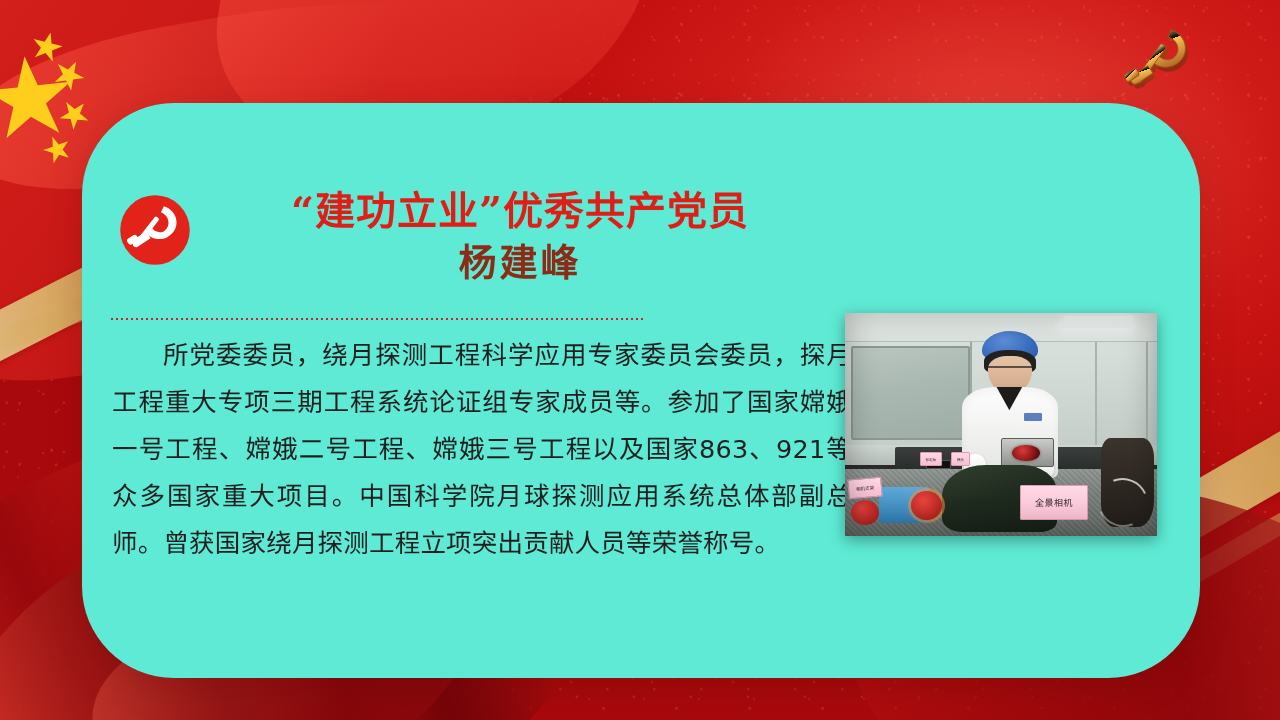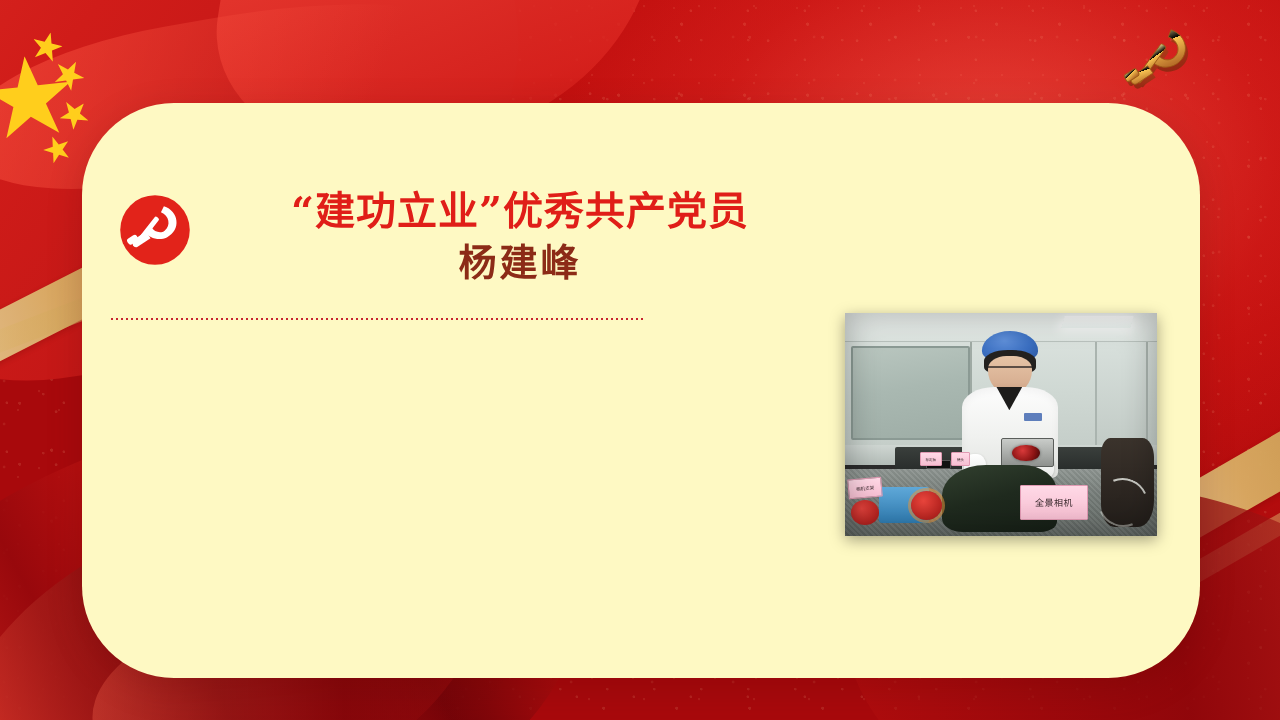--- a/index.html
+++ b/index.html
@@ -182,21 +182,21 @@
     top: 18px; right: 64px;
     width: 108px; height: 92px;
   }
   .emblem-tr svg { width: 100%; height: 100%; display: block; }
 
   
   .card {
     position: absolute;
     left: 82px; top: 103px;
     width: 1118px; height: 575px;
-    background: #fef9c3;
+    background: #5eead4;
     border-radius: 92px;
     box-shadow: 0 10px 36px rgba(80,0,0,.20);
     overflow: hidden;
   }
 
   
   .header {
     position: absolute;
     left: 22px; top: 82px;
     width: 740px;
@@ -557,20 +557,21 @@
       </div>
 
       <div class="title-block">
         <div class="title-main">“建功立业”优秀共产党员</div>
         <div class="title-name">杨建峰</div>
       </div>
     </div>
 
     <div class="divider"></div>
 
+    <div class="body-text">所党委委员，绕月探测工程科学应用专家委员会委员，探月工程重大专项三期工程系统论证组专家成员等。参加了国家嫦娥一号工程、嫦娥二号工程、嫦娥三号工程以及国家863、921等众多国家重大项目。中国科学院月球探测应用系统总体部副总师。曾获国家绕月探测工程立项突出贡献人员等荣誉称号。</div>
 
     <div class="photo-frame">
       <div class="photo">
         <div class="ph-wall"></div>
         <div class="ph-ceiling"></div>
         <div class="ph-light"></div>
         <div class="ph-board"></div>
         <div class="ph-doorframe"></div>
         <div class="ph-wallseam"></div>
 

